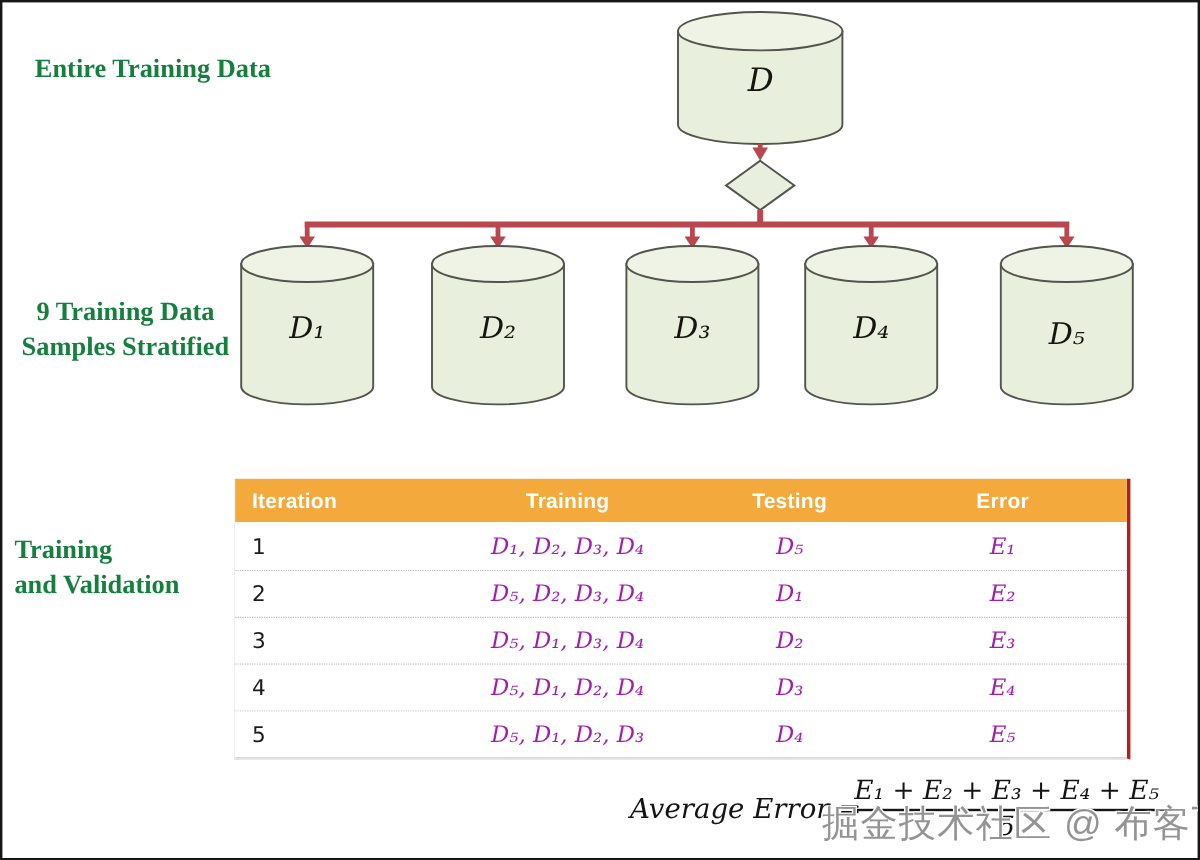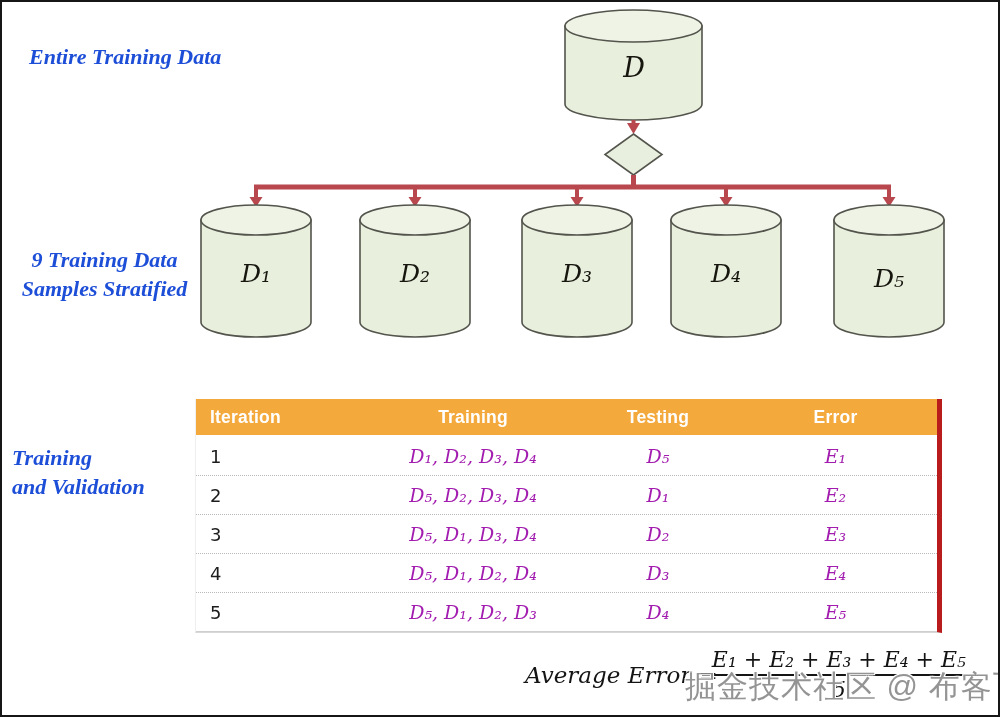--- a/index.html
+++ b/index.html
@@ -4,21 +4,21 @@
 <style>
   * { margin:0; padding:0; box-sizing:border-box; }
   body { background:#888; font-family:"Liberation Sans", sans-serif; }
   .page {
     position:relative; width:1000px; height:717px;
     background:#ffffff; border:2px solid #161616; overflow:hidden;
   }
   
   .side-label {
     position:absolute; font-family:"Liberation Serif", serif;
-    font-style:italic; font-weight:600; color:#1d4ed8;
+    font-weight:600; color:#15803d;
     font-size:22px; line-height:29px;
   }
   #lbl-entire { left:27px; top:40px; }
   #lbl-samples { left:0px; top:243px; width:205px; text-align:center; }
   #lbl-trainval { left:10px; top:441px; }
   
   #flow-svg { position:absolute; left:0; top:0; }
   .cyl-body, .cyl-top, .diamond { stroke:#53544c; stroke-width:1.6; }
   .cyl-body { fill:#e8efdd; }
   .cyl-top  { fill:#eef3e6; }
@@ -28,21 +28,21 @@
   
   .cyl-label {
     position:absolute; width:110px; text-align:center;
     font-family:"DejaVu Serif","Liberation Serif",serif;
     font-style:italic; font-weight:500; color:#16160f; font-size:25px;
   }
   #lbl-root { left:577px; top:50px; font-size:27px; }
   
   .cv-table {
     position:absolute; left:193px; top:397px; width:747px;
-    border-right:5px solid #b91c1c; border-left:1px solid #efefef;
+    border-right:3px solid #b91c1c; border-left:1px solid #efefef;
     border-bottom:1px solid #d8d8d8;
   }
   .t-row {
     display:grid; grid-template-columns:162px 230px 140px 215px;
     align-items:center;
   }
   .t-head {
     height:38px; background:#f4a93c; color:#ffffff;
     font-weight:bold; font-size:17.5px; letter-spacing:0.2px;
     border-bottom:2px solid #ffffff;

